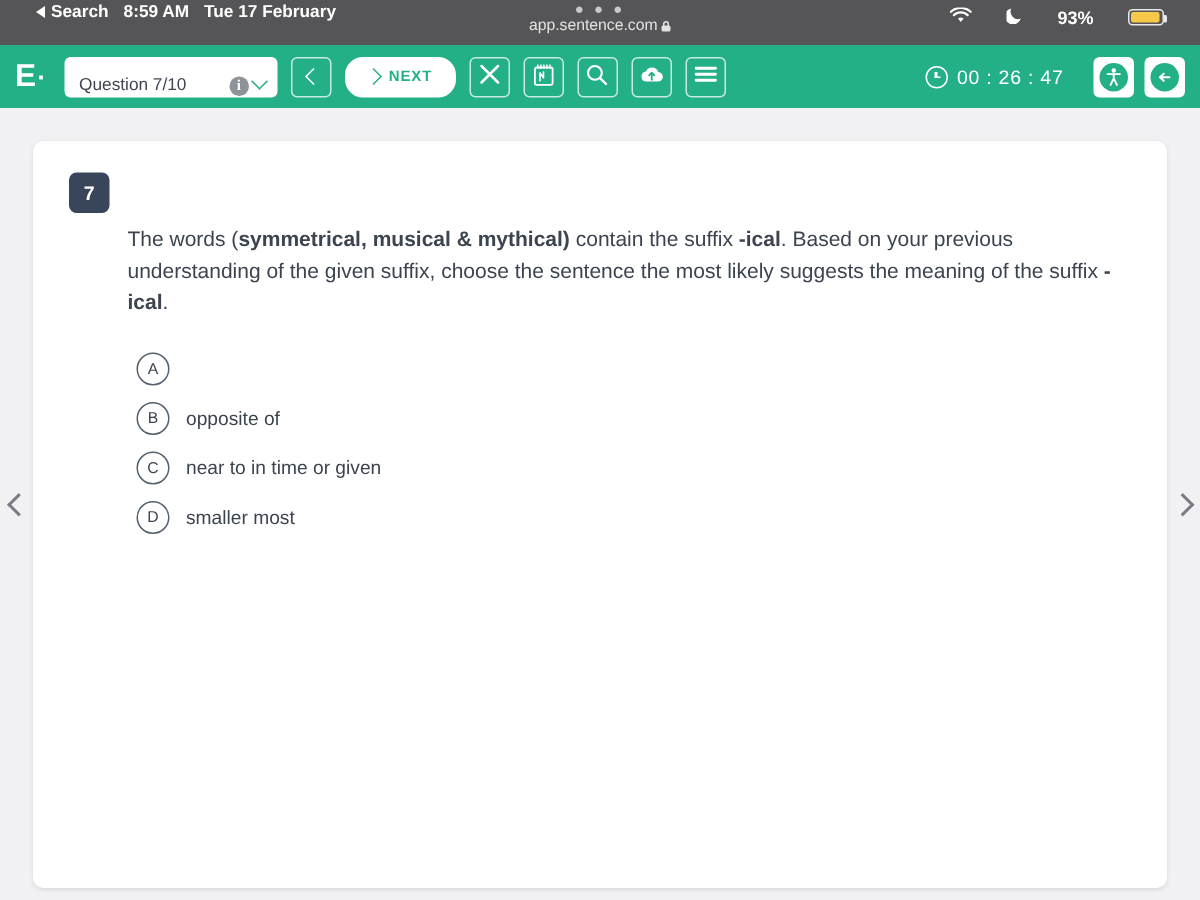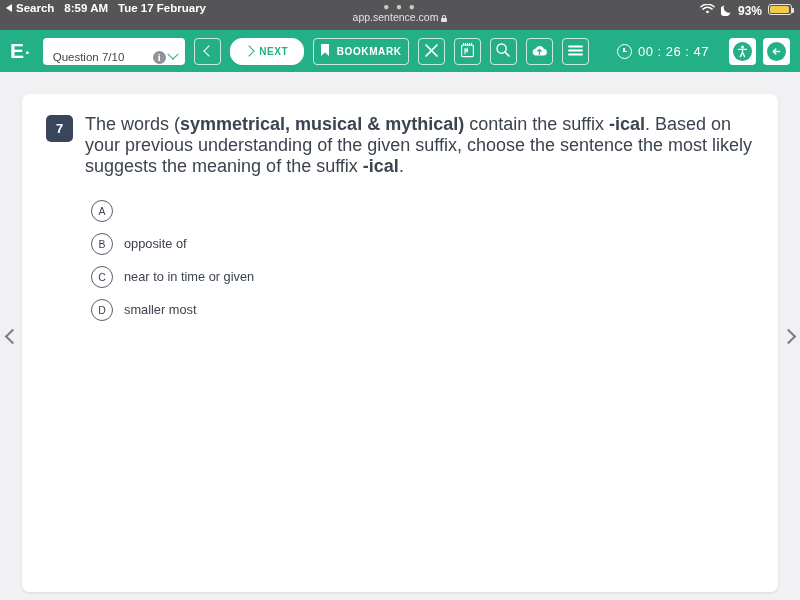--- a/index.html
+++ b/index.html
@@ -24,21 +24,21 @@
   .statusbar {
     position: absolute;
     top: 0; left: 0;
     width: 800px;
     height: 30px;
     color: #ffffff;
     font-size: 11.5px;
   }
   .sb-left {
     position: absolute;
-    left: 6px; top: 2px;
+    left: 24px; top: 2px;
     display: flex;
     align-items: center;
     gap: 10px;
     font-weight: bold;
   }
   .sb-search {
     display: flex;
     align-items: center;
     gap: 4px;
   }
@@ -85,24 +85,24 @@
     position: absolute;
     top: 0; left: 1px;
     width: 4px; height: 4px;
     border: 1px solid #e3e3e3;
     border-bottom: none;
     border-radius: 2px 2px 0 0;
     box-sizing: border-box;
   }
   .sb-right {
     position: absolute;
-    right: 8px; top: 4px;
-    display: flex;
-    align-items: flex-start;
-    gap: 6px;
+    right: 24px; top: 4px;
+    display: flex;
+    align-items: center;
+    gap: 23px;
   }
   .sb-pct {
     font-size: 12px;
     font-weight: bold;
     color: #ffffff;
   }
   .battery {
     position: relative;
     width: 24px; height: 11px;
     border: 1px solid #e8e8e8;
@@ -344,23 +344,24 @@
     color: #ffffff;
     font-size: 13px;
     font-weight: bold;
     display: flex;
     align-items: center;
     justify-content: center;
     margin-top: 1px;
   }
   .q-text {
     color: #3c4450;
-    font-size: 18px;
+    font-size: 14px;
     line-height: 21px;
     max-width: 690px;
+    margin-top: 35px;
   }
   .q-text b { font-weight: bold; }
   .options {
     margin-top: 17px;
     padding-left: 45px;
   }
   .option {
     display: flex;
     align-items: center;
     gap: 11px;
@@ -442,28 +443,20 @@
 
       <div class="tb-btn square">
         <span class="chev-left"></span>
       </div>
 
       <div class="tb-btn white tb-next">
         <span class="chev-right-small"></span>
         <span>NEXT</span>
       </div>
 
-      <div class="tb-btn tb-bookmark">
-        <span>
-          <svg width="10" height="13" viewBox="0 0 10 13">
-              <path d="M1 0h8v12l-4-3.4L1 12Z" fill="#ffffff"></path>
-            </svg>
-        </span>
-        <span>BOOKMARK</span>
-      </div>
 
       <div class="tb-btn square">
         <span>
           <svg width="15" height="15" viewBox="0 0 15 15">
             <path d="M2 2 L13 13 M13 2 L2 13" stroke="#ffffff" stroke-width="1.7" stroke-linecap="round"></path>
           </svg>
         </span>
       </div>
 
       <div class="tb-btn square">

